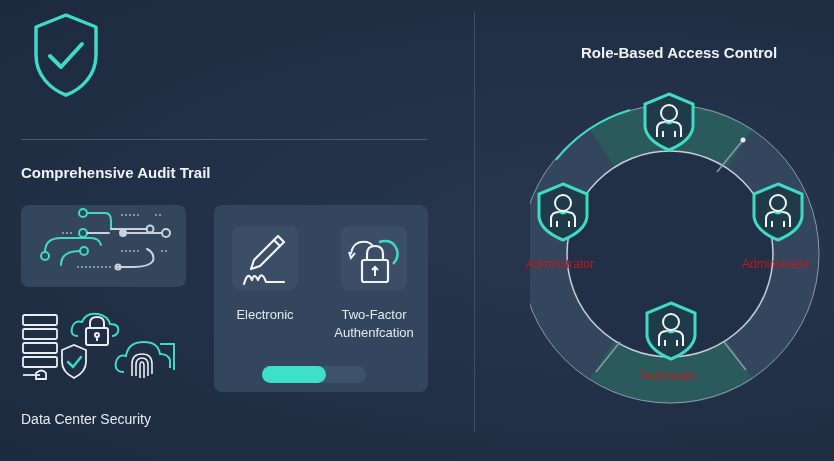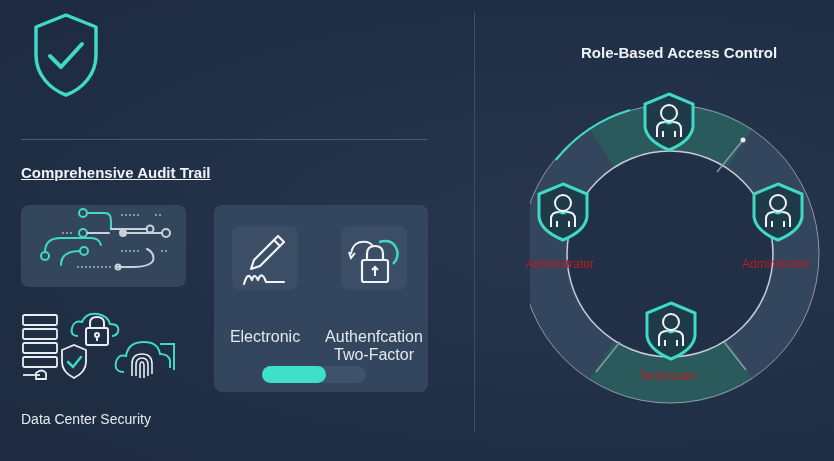--- a/index.html
+++ b/index.html
@@ -8,42 +8,42 @@
     background: radial-gradient(ellipse at 70% 50%, #28374d 0%, #213046 55%, #1d2a3f 100%);
     font-family: "Liberation Sans", sans-serif; color:#e6ebf0;
   }
   .abs { position:absolute; }
   .hero-title { left:130px; top:25px; font-size:27px; font-weight:bold; line-height:33px; color:#3fd9c4; }
   .divider-h { left:21px; top:139px; width:406px; height:1px; background:#4a5b70; }
   .divider-v { left:474px; top:12px; width:1px; height:420px; background:#3d4f66; }
   .section-title { font-size:15px; font-weight:bold; color:#eef2f6; }
   .card { background:#34465d; border-radius:8px; }
   .inner-tile { background:#3b4e66; border-radius:8px; }
-  .feat-label { font-size:16px; color:#e3e8ee; text-align:center; line-height:18px;margin-top:22px; }
+  .feat-label { font-size:13px; color:#e3e8ee; text-align:center; line-height:18px; }
   .progress-track { left:262px; top:366px; width:104px; height:17px; border-radius:9px; background:#3e526b; }
   .progress-fill { left:0; top:0; height:17px; border-radius:9px; background:#3fe0c8; }
   .soc-label { left:21px; top:410px; font-size:14px; line-height:19px; color:#e6ebf0; }
   .role-label { font-size:12px; color:#b91c1c; }
   svg { display:block; }
 </style>
 </head>
 <body>
 
 <div class="abs" style="left:28px;top:11px;">
   <svg width="76" height="88" viewBox="0 0 76 88">
     <path d="M38 4 L68 16 L68 44 C68 64 54 78 38 84 C22 78 8 64 8 44 L8 16 Z" fill="none" stroke="#3fd9c4" stroke-width="3.5" stroke-linejoin="round"></path>
     <path d="M22 45 L33 56 L54 33" fill="none" stroke="#3fd9c4" stroke-width="4" stroke-linecap="round" stroke-linejoin="round"></path>
   </svg>
 </div>
 <div class="abs hero-title">
 </div>
 <div class="abs divider-h"></div>
 <div class="abs divider-v"></div>
 
-<div class="abs section-title" style="left:21px;top:164px;text-decoration:underline;">Comprehensive Audit Trail</div>
+<div class="abs section-title" style="left:21px;top:164px;">Comprehensive Audit Trail</div>
 <div class="abs card" style="left:21px;top:205px;width:165px;height:82px;background:#34465c;">
   <div>
     <svg width="165" height="82" viewBox="0 0 165 82">
       <g fill="none" stroke="#3fd9c4" stroke-width="2" stroke-linecap="round">
         <circle cx="62" cy="8" r="4"></circle>
         <path d="M66 8 L84 8 Q90 8 90 16 L90 24"></path>
         <circle cx="24" cy="51" r="4"></circle>
         <path d="M24 47 Q24 33 40 33 L70 33 Q78 33 80 40"></path>
         <circle cx="63" cy="46" r="4"></circle>
         <path d="M59 46 Q40 46 40 60"></path>
@@ -92,22 +92,22 @@
         <rect x="21" y="34" width="26" height="22" rx="2" fill="none" stroke="#f1f4f7" stroke-width="2.2"></rect>
         <path d="M26 34 L26 28 Q26 20 34 20 Q42 20 42 28 L42 34" fill="none" stroke="#f1f4f7" stroke-width="2.2"></path>
         <path d="M34 50 L34 42 M31 44 L34 41 L37 44" fill="none" stroke="#f1f4f7" stroke-width="2"></path>
       </svg>
     </div>
   </div>
   <div class="abs feat-label" style="left:4px;top:101px;width:94px;">
     <div>Electronic</div>
   </div>
   <div class="abs feat-label" style="left:108px;top:101px;width:104px;">
+    <div>Two-Factor</div>
     <div>Authenfcation</div>
-    <div>Two-Factor</div>
   </div>
 </div>
 <div class="abs progress-track">
   <div class="abs progress-fill" style="width:62%;"></div>
 </div>
 
 <div class="abs" style="left:20px;top:310px;">
   <svg width="160" height="80" viewBox="0 0 160 80">
     <g fill="none" stroke="#e8edf2" stroke-width="1.8">
       <rect x="3" y="5" width="34" height="10" rx="1.5"></rect>

